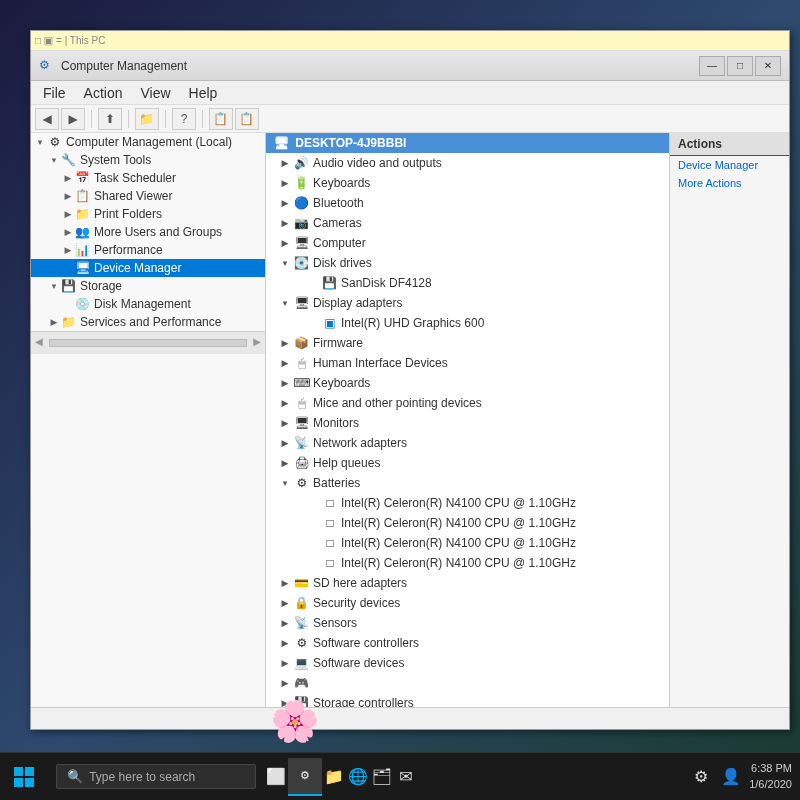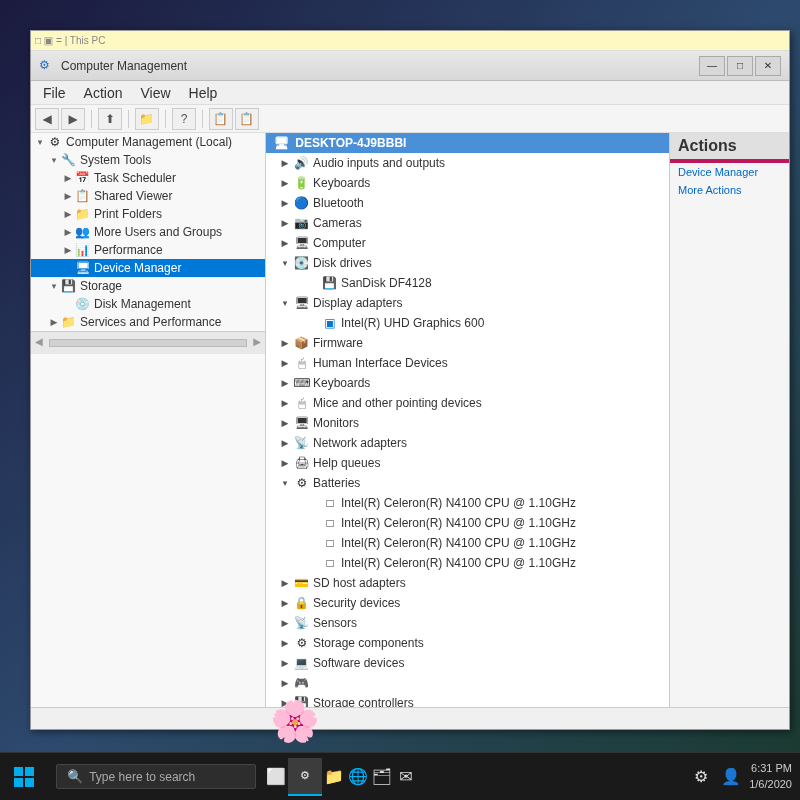--- a/index.html
+++ b/index.html
@@ -218,24 +218,24 @@
       width: 120px;
       background: #f5f5f5;
       border-left: 1px solid #ccc;
       flex-shrink: 0;
       overflow: hidden;
     }
 
     .action-panel-header {
       background: #e0e0e0;
       padding: 4px 8px;
-      font-size: 16px;
+      font-size: 12px;
       font-weight: bold;
       color: #333;
-      border-bottom: 4px solid #be185d;
+      border-bottom: 1px solid #be185d;
     }
 
     .action-item {
       padding: 3px 8px;
       font-size: 11px;
       color: #0066cc;
       cursor: pointer;
     }
 
     
@@ -500,21 +500,21 @@
       <div class="right-panel">
 
         <div class="device-header">
           <span>🖥</span>
           <span>DESKTOP-4J9BBBI</span>
         </div>
 
         <div class="device-item">
           <span class="tree-toggle indent-1" style="width:20px">▶</span>
           <span class="tree-icon">🔊</span>
-          <span>Audio inputs and outputs</span>
+          <span>Audio video and outputs</span>
         </div>
         <div class="device-item">
           <span class="tree-toggle indent-1" style="width:20px">▶</span>
           <span class="tree-icon">🔋</span>
           <span>Keyboards</span>
         </div>
         <div class="device-item">
           <span class="tree-toggle indent-1" style="width:20px">▶</span>
           <span class="tree-icon" style="color:#0078d7;">🔵</span>
           <span>Bluetooth</span>
@@ -608,36 +608,36 @@
           <span>Intel(R) Celeron(R) N4100 CPU @ 1.10GHz</span>
         </div>
         <div class="device-item" style="padding-left:36px;">
           <span class="tree-toggle" style="width:20px">&nbsp;</span>
           <span class="tree-icon">□</span>
           <span>Intel(R) Celeron(R) N4100 CPU @ 1.10GHz</span>
         </div>
         <div class="device-item">
           <span class="tree-toggle indent-1" style="width:20px">▶</span>
           <span class="tree-icon">💳</span>
-          <span>SD host adapters</span>
+          <span>SD here adapters</span>
         </div>
         <div class="device-item">
           <span class="tree-toggle indent-1" style="width:20px">▶</span>
           <span class="tree-icon">🔒</span>
           <span>Security devices</span>
         </div>
         <div class="device-item">
           <span class="tree-toggle indent-1" style="width:20px">▶</span>
           <span class="tree-icon">📡</span>
           <span>Sensors</span>
         </div>
         <div class="device-item">
           <span class="tree-toggle indent-1" style="width:20px">▶</span>
           <span class="tree-icon">⚙</span>
-          <span>Storage components</span>
+          <span>Software controllers</span>
         </div>
         <div class="device-item">
           <span class="tree-toggle indent-1" style="width:20px">▶</span>
           <span class="tree-icon">💻</span>
           <span>Software devices</span>
         </div>
         <div class="device-item">
           <span class="tree-toggle indent-1" style="width:20px">▶</span>
           <span class="tree-icon">🎮</span>
         </div>
@@ -687,19 +687,19 @@
 
     <div class="taskbar-icon-sq">📁</div>
     <div class="taskbar-icon-sq">🌐</div>
     <div class="taskbar-icon-sq">🗂</div>
     <div class="taskbar-icon-sq">✉</div>
 
     <div class="sys-tray" style="margin-left: auto;">
       <div class="taskbar-icon-sq">⚙</div>
       <div class="taskbar-icon-sq">👤</div>
       <div class="clock">
-        <div>6:31 PM</div>
+        <div>6:38 PM</div>
         <div>1/6/2020</div>
       </div>
     </div>
   </div>
 
 </div>
 
 </body></html>

